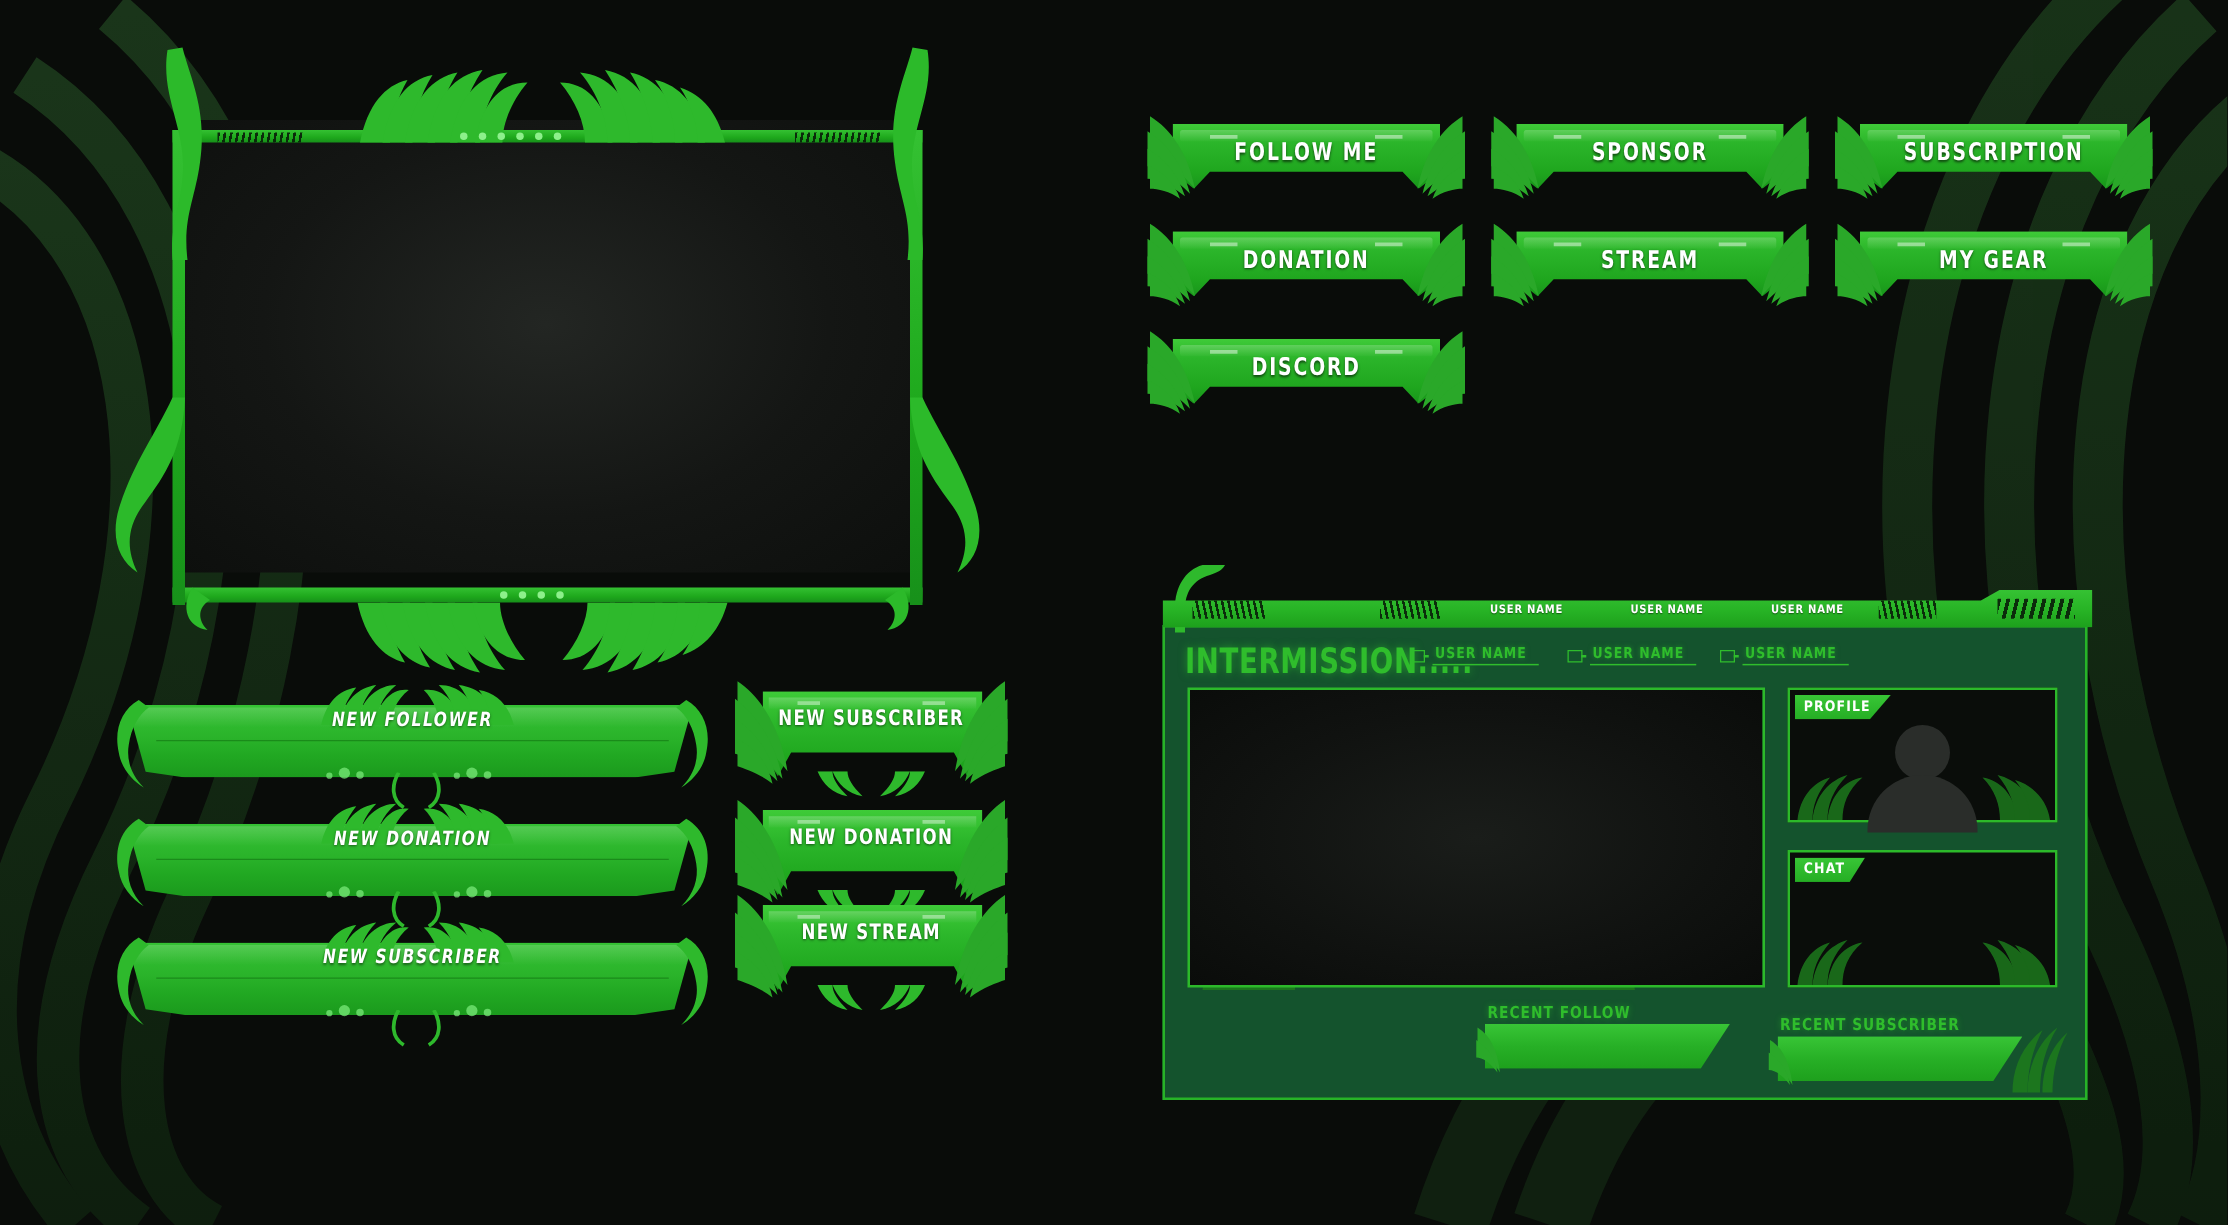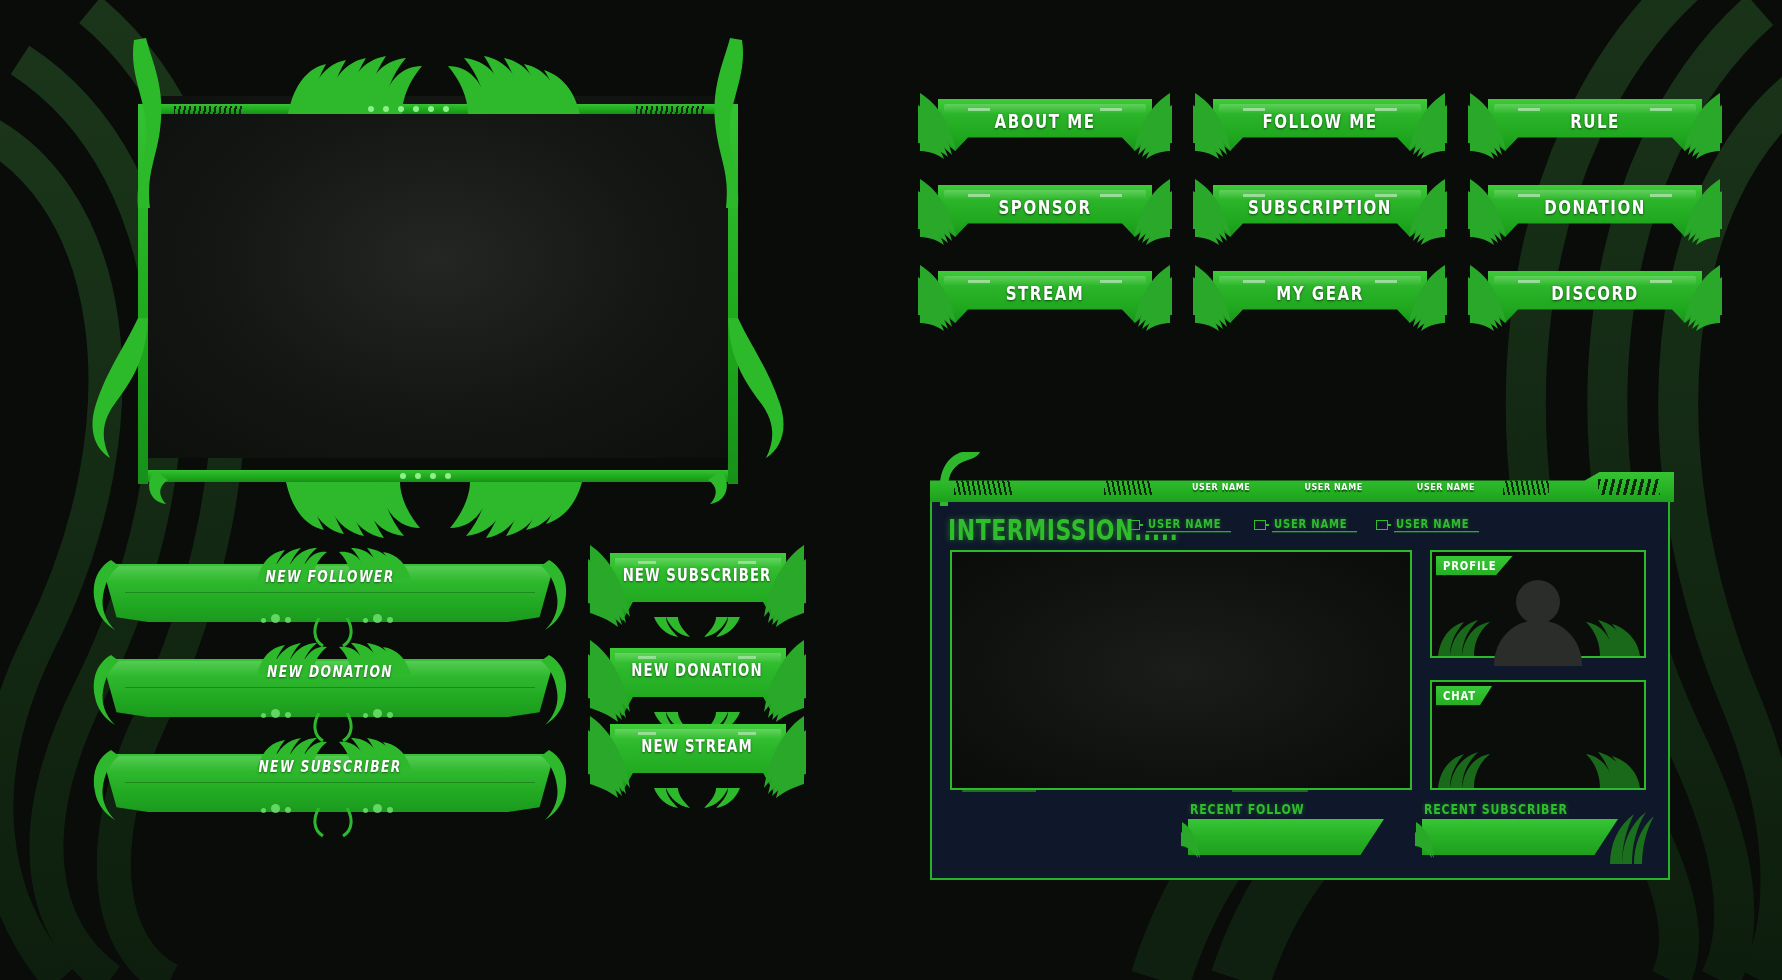--- a/index.html
+++ b/index.html
@@ -236,21 +236,21 @@
   .small-alert .tick-r { right: 52px; }
 
   
   #intermission {
     position: absolute;
     left: 930px;
     top: 500px;
     width: 740px;
     height: 380px;
     border: 2px solid #27b327;
-    background: #0f172a;
+    background: #14532d;
     z-index: 6;
   }
   #inter-topbar {
     position: absolute;
     left: -2px; top: -30px;
     width: 744px; height: 30px;
     background: linear-gradient(180deg, #35c233 0%, #27b325 55%, #1da01c 100%);
     clip-path: polygon(0 28%, 88% 28%, 90% 0, 100% 0, 100% 100%, 0 100%);
     display: flex;
     align-items: center;
@@ -397,21 +397,21 @@
   .bottom-slot .bplate {
     position: absolute;
     left: 8px; top: 17px;
     width: 196px; height: 36px;
     background: linear-gradient(180deg, #38c536 0%, #27b026 50%, #1ea01d 100%);
     clip-path: polygon(0 0, 100% 0, 88% 100%, 0 100%);
   }
 
   #top-donate       { left: 14px; }
   #recent-follow    { left: 248px; }
-  #recent-subscriber{ left: 482px; }
+  #recent-subscriber{ left: 482px; margin-top: 10px; }
 
   svg { display: block; }
 </style>
 </head>
 <body>
 
 <div id="stage">
 
   <svg class="bg-swirls" width="1782" height="980" viewBox="0 0 1782 980">
     <defs>
@@ -503,42 +503,20 @@
     <div class="cam-dots" style="left:312px;top:455px;">
       <i></i>
         <i></i>
         <i></i>
         <i></i>
     </div>
   </div>
 
   <div id="nav-grid">
 
-    <div class="nav-btn">
-      <svg class="wing" style="left:-6px;top:-6px;" width="52" height="72" viewBox="0 0 52 72">
-          <g fill="#2aa829">
-            <path d="M6 4 C 22 14, 36 32, 42 62 C 30 48, 18 38, 6 34 Z"></path>
-            <path d="M4 16 C 20 26, 32 42, 38 66 C 26 54, 14 46, 4 44 Z"></path>
-            <path d="M4 30 C 18 38, 28 50, 34 68 C 24 60, 12 54, 4 54 Z"></path>
-            <path d="M6 44 C 18 50, 26 58, 30 70 C 22 64, 12 62, 6 62 Z"></path>
-          </g>
-        </svg>
-      <svg class="wing" style="right:-6px;top:-6px;" width="52" height="72" viewBox="0 0 52 72">
-          <g fill="#2aa829" transform="translate(52,0) scale(-1,1)">
-            <path d="M6 4 C 22 14, 36 32, 42 62 C 30 48, 18 38, 6 34 Z"></path>
-            <path d="M4 16 C 20 26, 32 42, 38 66 C 26 54, 14 46, 4 44 Z"></path>
-            <path d="M4 30 C 18 38, 28 50, 34 68 C 24 60, 12 54, 4 54 Z"></path>
-            <path d="M6 44 C 18 50, 26 58, 30 70 C 22 64, 12 62, 6 62 Z"></path>
-          </g>
-        </svg>
-      <div class="plate"></div>
-      <div class="tick-l"></div>
-      <div class="tick-r"></div>
-      <div class="label">ABOUT ME</div>
-    </div>
 
     <div class="nav-btn">
       <svg class="wing" style="left:-6px;top:-6px;" width="52" height="72" viewBox="0 0 52 72">
           <g fill="#2aa829">
             <path d="M6 4 C 22 14, 36 32, 42 62 C 30 48, 18 38, 6 34 Z"></path>
             <path d="M4 16 C 20 26, 32 42, 38 66 C 26 54, 14 46, 4 44 Z"></path>
             <path d="M4 30 C 18 38, 28 50, 34 68 C 24 60, 12 54, 4 54 Z"></path>
             <path d="M6 44 C 18 50, 26 58, 30 70 C 22 64, 12 62, 6 62 Z"></path>
           </g>
         </svg>
@@ -549,42 +527,20 @@
             <path d="M4 30 C 18 38, 28 50, 34 68 C 24 60, 12 54, 4 54 Z"></path>
             <path d="M6 44 C 18 50, 26 58, 30 70 C 22 64, 12 62, 6 62 Z"></path>
           </g>
         </svg>
       <div class="plate"></div>
       <div class="tick-l"></div>
       <div class="tick-r"></div>
       <div class="label">FOLLOW ME</div>
     </div>
 
-    <div class="nav-btn">
-      <svg class="wing" style="left:-6px;top:-6px;" width="52" height="72" viewBox="0 0 52 72">
-          <g fill="#2aa829">
-            <path d="M6 4 C 22 14, 36 32, 42 62 C 30 48, 18 38, 6 34 Z"></path>
-            <path d="M4 16 C 20 26, 32 42, 38 66 C 26 54, 14 46, 4 44 Z"></path>
-            <path d="M4 30 C 18 38, 28 50, 34 68 C 24 60, 12 54, 4 54 Z"></path>
-            <path d="M6 44 C 18 50, 26 58, 30 70 C 22 64, 12 62, 6 62 Z"></path>
-          </g>
-        </svg>
-      <svg class="wing" style="right:-6px;top:-6px;" width="52" height="72" viewBox="0 0 52 72">
-          <g fill="#2aa829" transform="translate(52,0) scale(-1,1)">
-            <path d="M6 4 C 22 14, 36 32, 42 62 C 30 48, 18 38, 6 34 Z"></path>
-            <path d="M4 16 C 20 26, 32 42, 38 66 C 26 54, 14 46, 4 44 Z"></path>
-            <path d="M4 30 C 18 38, 28 50, 34 68 C 24 60, 12 54, 4 54 Z"></path>
-            <path d="M6 44 C 18 50, 26 58, 30 70 C 22 64, 12 62, 6 62 Z"></path>
-          </g>
-        </svg>
-      <div class="plate"></div>
-      <div class="tick-l"></div>
-      <div class="tick-r"></div>
-      <div class="label">RULE</div>
-    </div>
 
     <div class="nav-btn">
       <svg class="wing" style="left:-6px;top:-6px;" width="52" height="72" viewBox="0 0 52 72">
           <g fill="#2aa829">
             <path d="M6 4 C 22 14, 36 32, 42 62 C 30 48, 18 38, 6 34 Z"></path>
             <path d="M4 16 C 20 26, 32 42, 38 66 C 26 54, 14 46, 4 44 Z"></path>
             <path d="M4 30 C 18 38, 28 50, 34 68 C 24 60, 12 54, 4 54 Z"></path>
             <path d="M6 44 C 18 50, 26 58, 30 70 C 22 64, 12 62, 6 62 Z"></path>
           </g>
         </svg>

